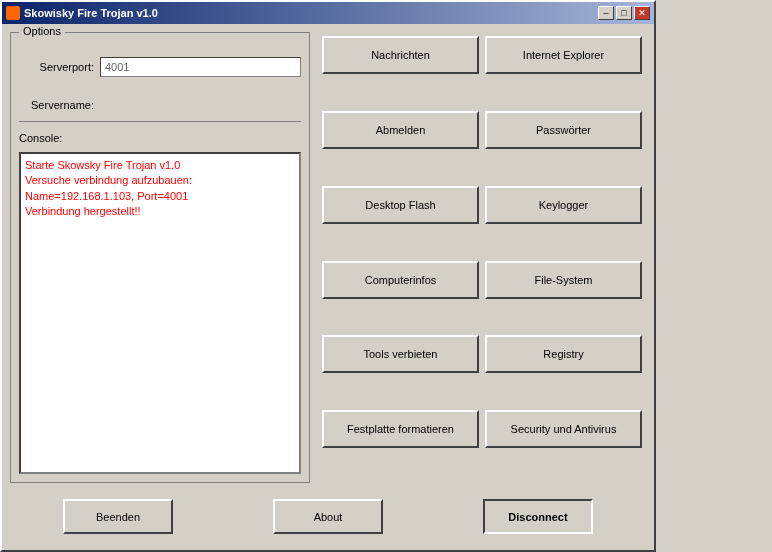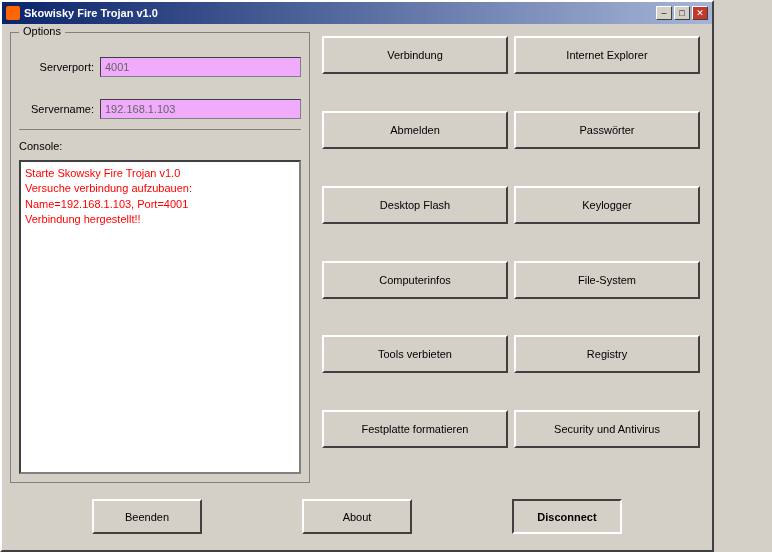--- a/index.html
+++ b/index.html
@@ -5,21 +5,21 @@
     * { box-sizing: border-box; margin: 0; padding: 0; }
     body {
       width: 772px;
       height: 552px;
       background: #d4d0c8;
       font-family: 'Tahoma', 'Arial', sans-serif;
       font-size: 11px;
       overflow: hidden;
     }
     .window {
-      width: 714px;
+      width: 656px;
       height: 552px;
       background: #d4d0c8;
       border: 2px solid #ffffff;
       border-right-color: #404040;
       border-bottom-color: #404040;
       display: flex;
       flex-direction: column;
     }
     .title-bar {
       height: 22px;
@@ -108,21 +108,21 @@
       width: 75px;
       text-align: right;
       font-size: 11px;
     }
     .field-input {
       flex: 1;
       height: 20px;
       border: 1px solid #808080;
       border-top-color: #404040;
       border-left-color: #404040;
-      background: #f0abfc;
+      background: #ffffff;
       color: #666;
       padding: 8px 4px;
       font-size: 11px;
       font-family: 'Tahoma', 'Arial', sans-serif;
     }
     .divider {
       height: 1px;
       background: #808080;
       margin: 4px 0;
     }
@@ -218,33 +218,32 @@
       <div class="options-group">
         <span class="options-legend">Options</span>
 
         <div class="field-row">
           <span class="field-label">Serverport:</span>
           <input class="field-input" type="text" readonly="" value="4001" style="">
         </div>
 
         <div class="field-row">
           <span class="field-label">Servername:</span>
-          <input class="field-input" type="text" readonly="" value="192.168.1.103" style="">
         </div>
 
         <div class="divider"></div>
 
         <span class="console-label">Console:</span>
         <div class="console-box">
           <span>Starte Skowsky Fire Trojan v1.0<br>Versuche verbindung aufzubauen: Name=192.168.1.103, Port=4001<br>Verbindung hergestellt!!</span>
         </div>
       </div>
 
       <div class="buttons-grid">
-      <button class="action-btn">Verbindung</button>
+      <button class="action-btn">Nachrichten</button>
           <button class="action-btn">Internet Explorer</button>
           <button class="action-btn">Abmelden</button>
           <button class="action-btn">Passwörter</button>
           <button class="action-btn">Desktop Flash</button>
           <button class="action-btn">Keylogger</button>
           <button class="action-btn">Computerinfos</button>
           <button class="action-btn">File-System</button>
           <button class="action-btn">Tools verbieten</button>
           <button class="action-btn">Registry</button>
           <button class="action-btn">Festplatte formatieren</button>

